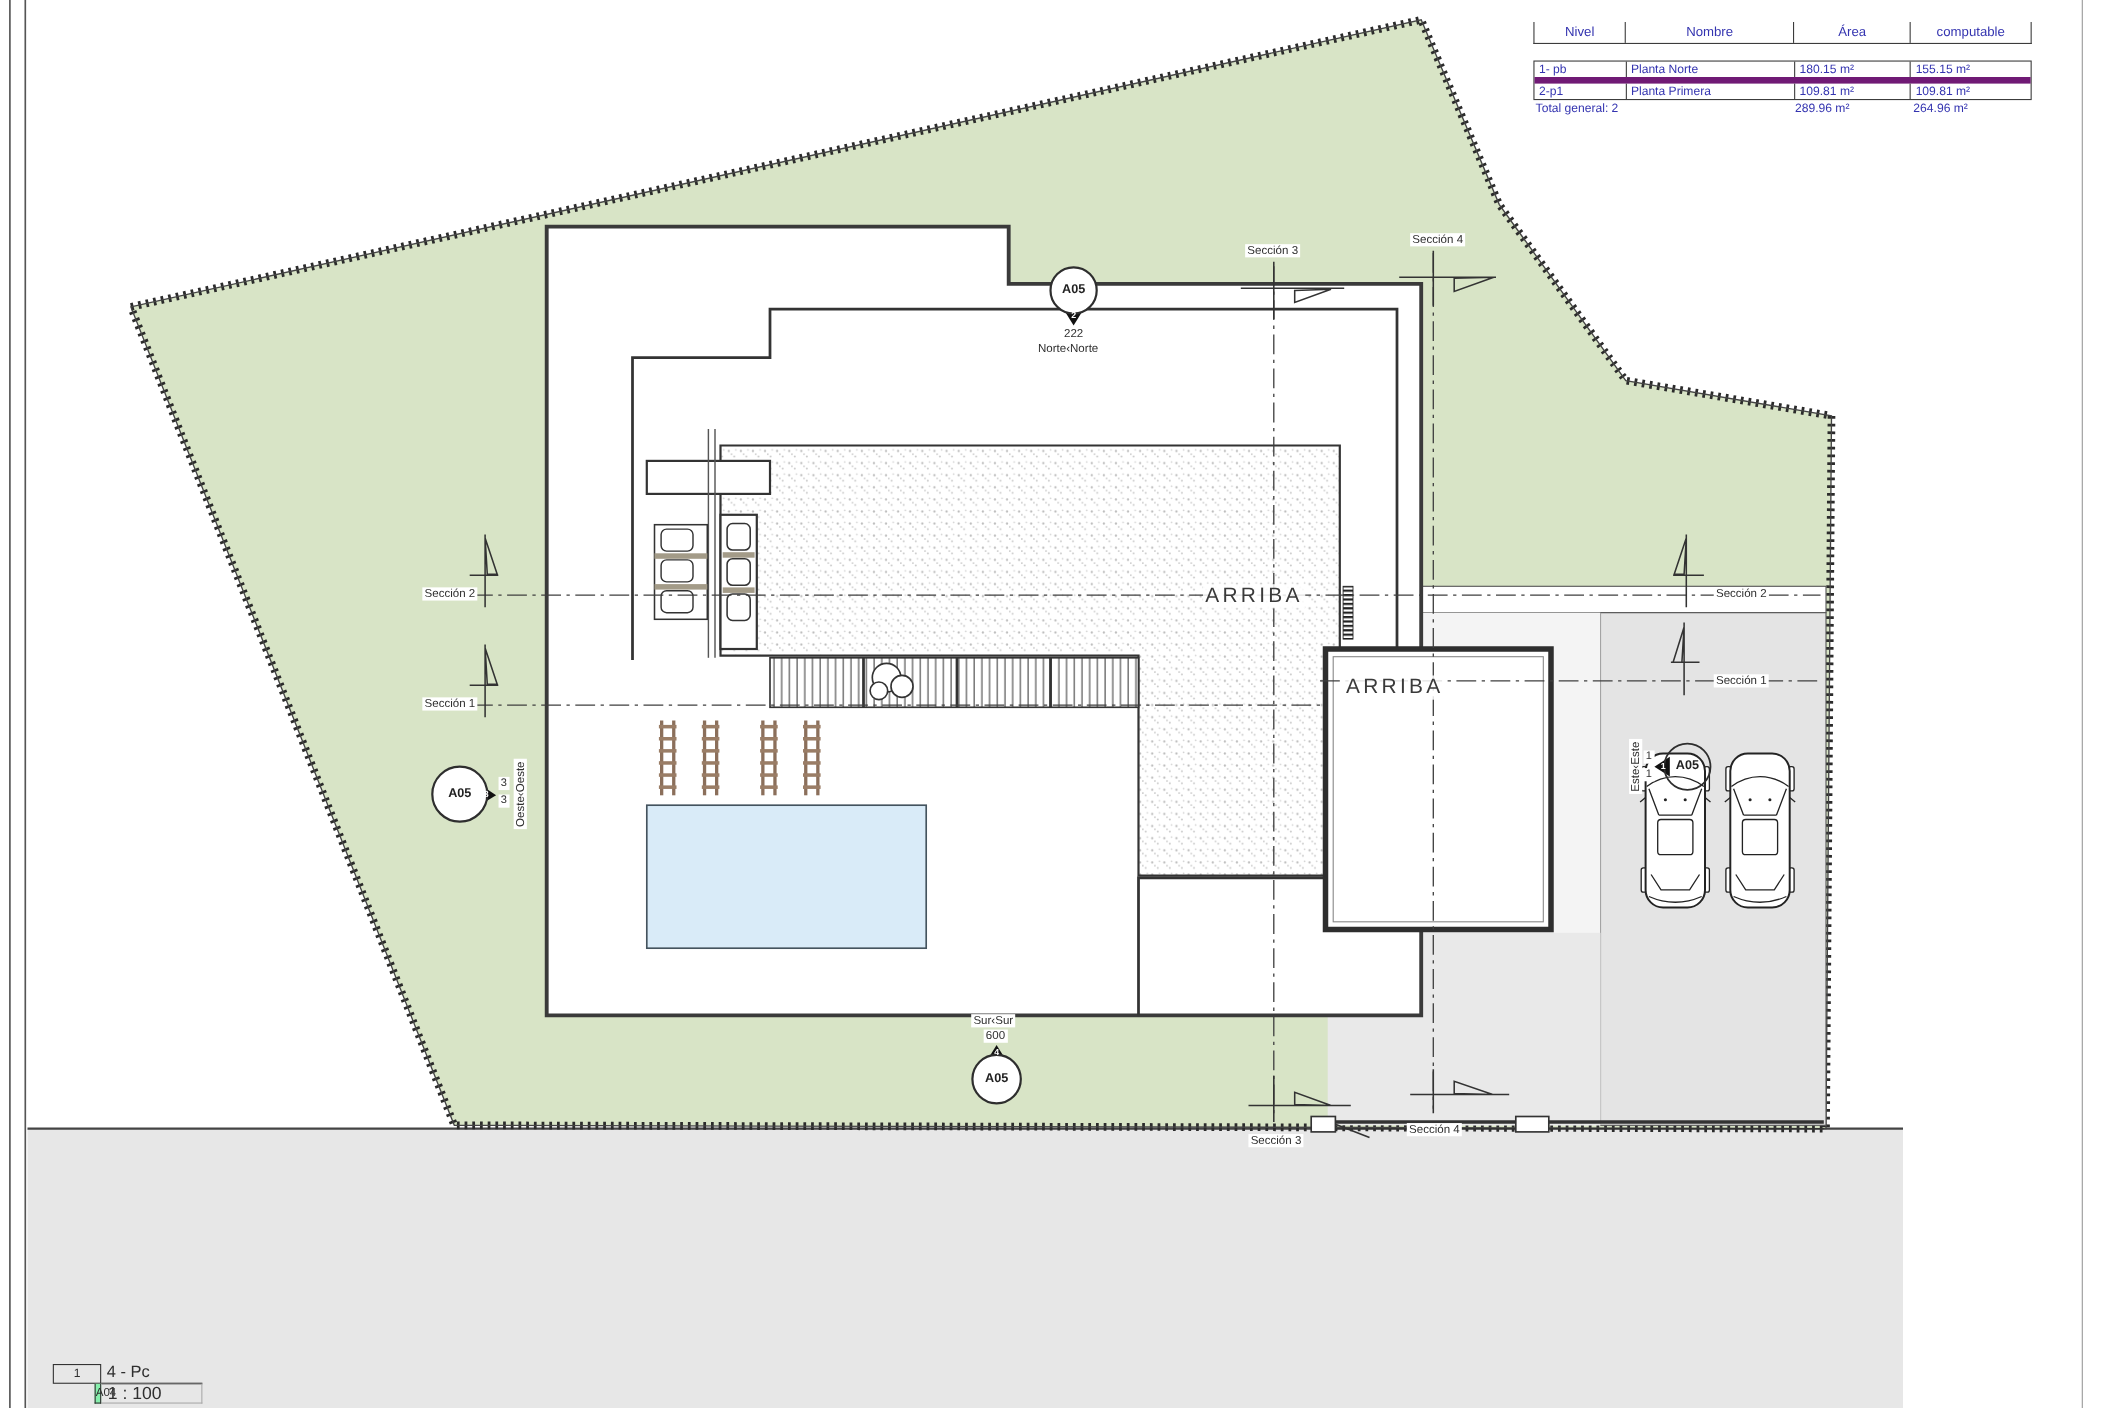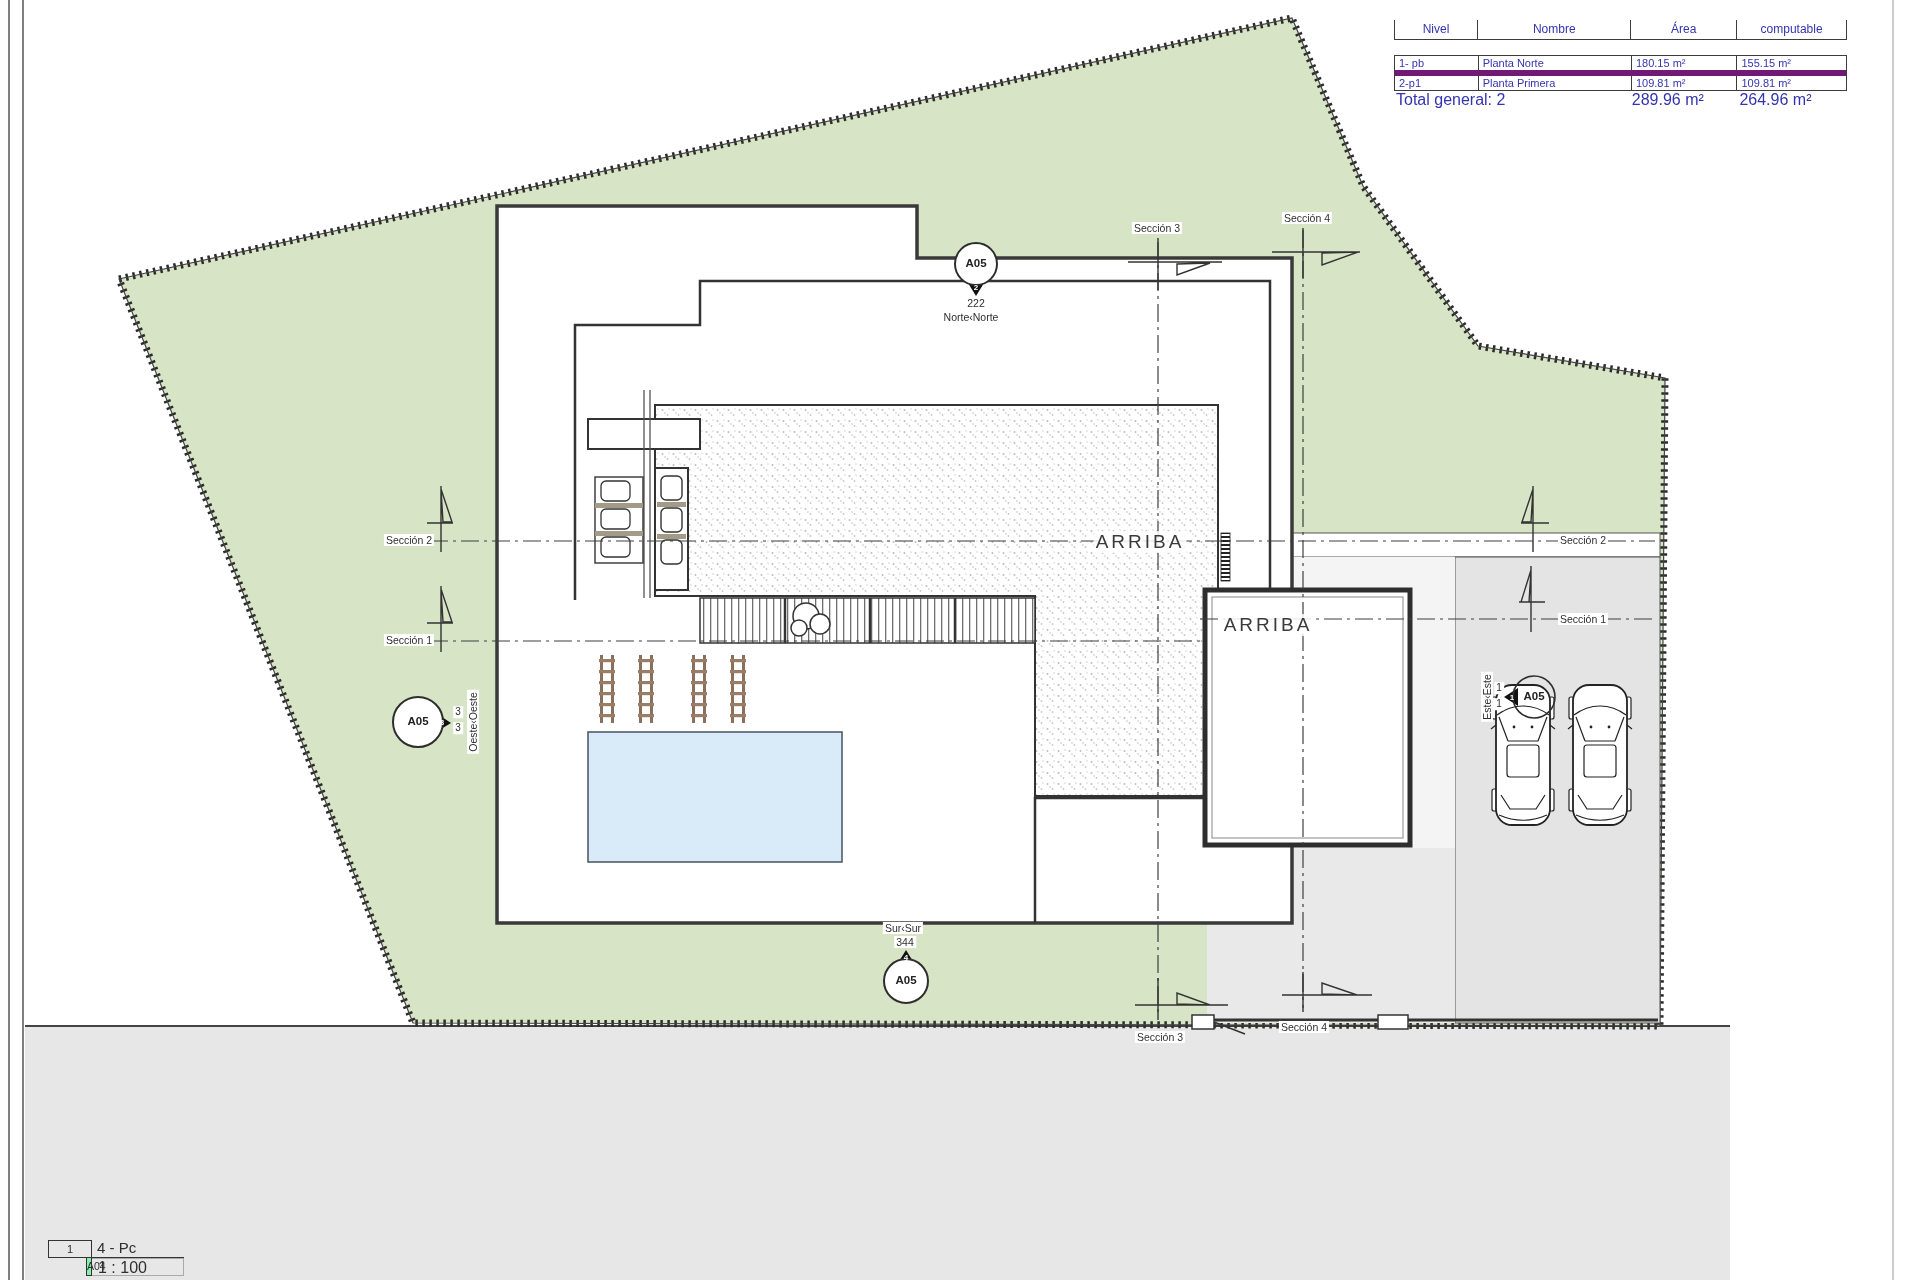--- a/index.html
+++ b/index.html
@@ -21,21 +21,21 @@
       text-align:center;font-size:15px;}
   #sumtbl .headrow{display:flex;border:1.5px solid #3c3c3c;border-top:none;height:19px;}
   #sumtbl .headrow div{font-size:12px;line-height:19px;text-align:center;}
   #sumtbl .datarows{margin-top:15px;border:1.5px solid #3c3c3c;}
   #sumtbl .drow{display:flex;height:14px;}
   #sumtbl .drow + .drow{border-top:6px solid #701a75;}
   #sumtbl .drow div{font-size:11px;line-height:14px;padding-left:4px;box-sizing:border-box;}
   #sumtbl .c1{width:83px;}  #sumtbl .c2{width:154px;}
   #sumtbl .c3{width:106px;} #sumtbl .c4{width:110px;}
   #sumtbl .vd{border-left:1px solid #3c3c3c;}
-  #sumtbl .totalrow{display:flex;height:15px;font-size:16px;line-height:15px;margin-top:1px;}
+  #sumtbl .totalrow{display:flex;height:15px;font-size:11px;line-height:15px;margin-top:1px;}
   #sumtbl .t1{width:237px;padding-left:2px;} #sumtbl .t2{width:106px;padding-left:4px;} #sumtbl .t3{width:110px;padding-left:4px;}
   
   #tblock{position:absolute;left:48px;top:1240px;display:grid;
           grid-template-columns:44px 92px;grid-auto-rows:18px;color:#2f2f2f;}
   #tblock .vno{border:1.5px solid #333;text-align:center;font-size:11px;line-height:16px;}
   #tblock .vname{font-size:15px;line-height:16px;padding-left:5px;border-bottom:1.5px solid #333;}
   #tblock .sref{border:1.5px solid #333;border-top:none;text-align:left;font-size:10.5px;
                 line-height:16px;background:#86efac;margin-left:38px;}
   #tblock .scale{font-size:16px;line-height:17px;padding-left:6px;border:1px solid #aaa;border-left:none;}
 </style>
@@ -235,21 +235,21 @@
 <span class="lbl arriba" style="left:1140px;top:542px">ARRIBA</span>
 <span class="lbl arriba" style="left:1268px;top:625px">ARRIBA</span>
 
 <span class="lbl callout-a05" style="left:976px;top:264px">A05</span>
 <span class="badge" style="left:976px;top:287px">2</span>
 <span class="lbl" style="left:976px;top:303px">222</span>
 <span class="lbl" style="left:971px;top:317px">Norte‹Norte</span>
 
 <span class="lbl callout-a05" style="left:906px;top:981px">A05</span>
 <span class="badge" style="left:906px;top:957px">4</span>
-<span class="lbl" style="left:905px;top:942px">344</span>
+<span class="lbl" style="left:905px;top:942px">600</span>
 <span class="lbl" style="left:903px;top:928px">Sur‹Sur</span>
 
 <span class="lbl callout-a05" style="left:418px;top:722px">A05</span>
 <span class="badge" style="left:442px;top:722px">3</span>
 <span class="lbl stacknum" style="left:458px;top:712px">3</span>
 <span class="lbl stacknum" style="left:458px;top:728px">3</span>
 <span class="vlbl" style="left:473px;top:722px">Oeste‹Oeste</span>
 
 <span class="lbl callout-a05" style="left:1534px;top:697px">A05</span>
 <span class="badge" style="left:1512px;top:697px;color:#fff">1</span>

